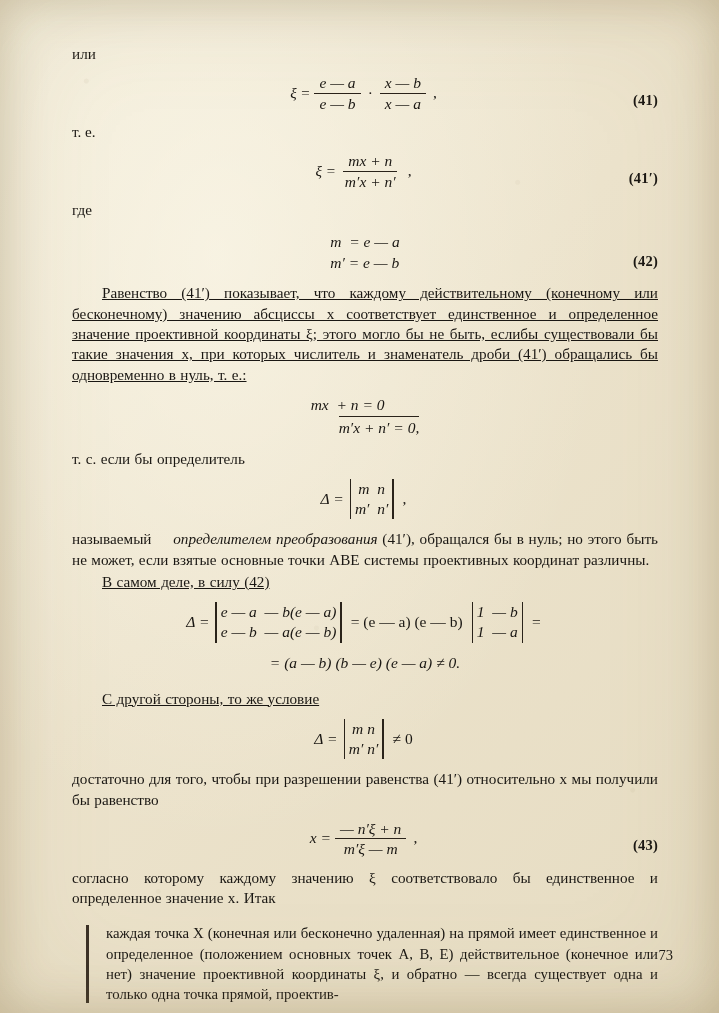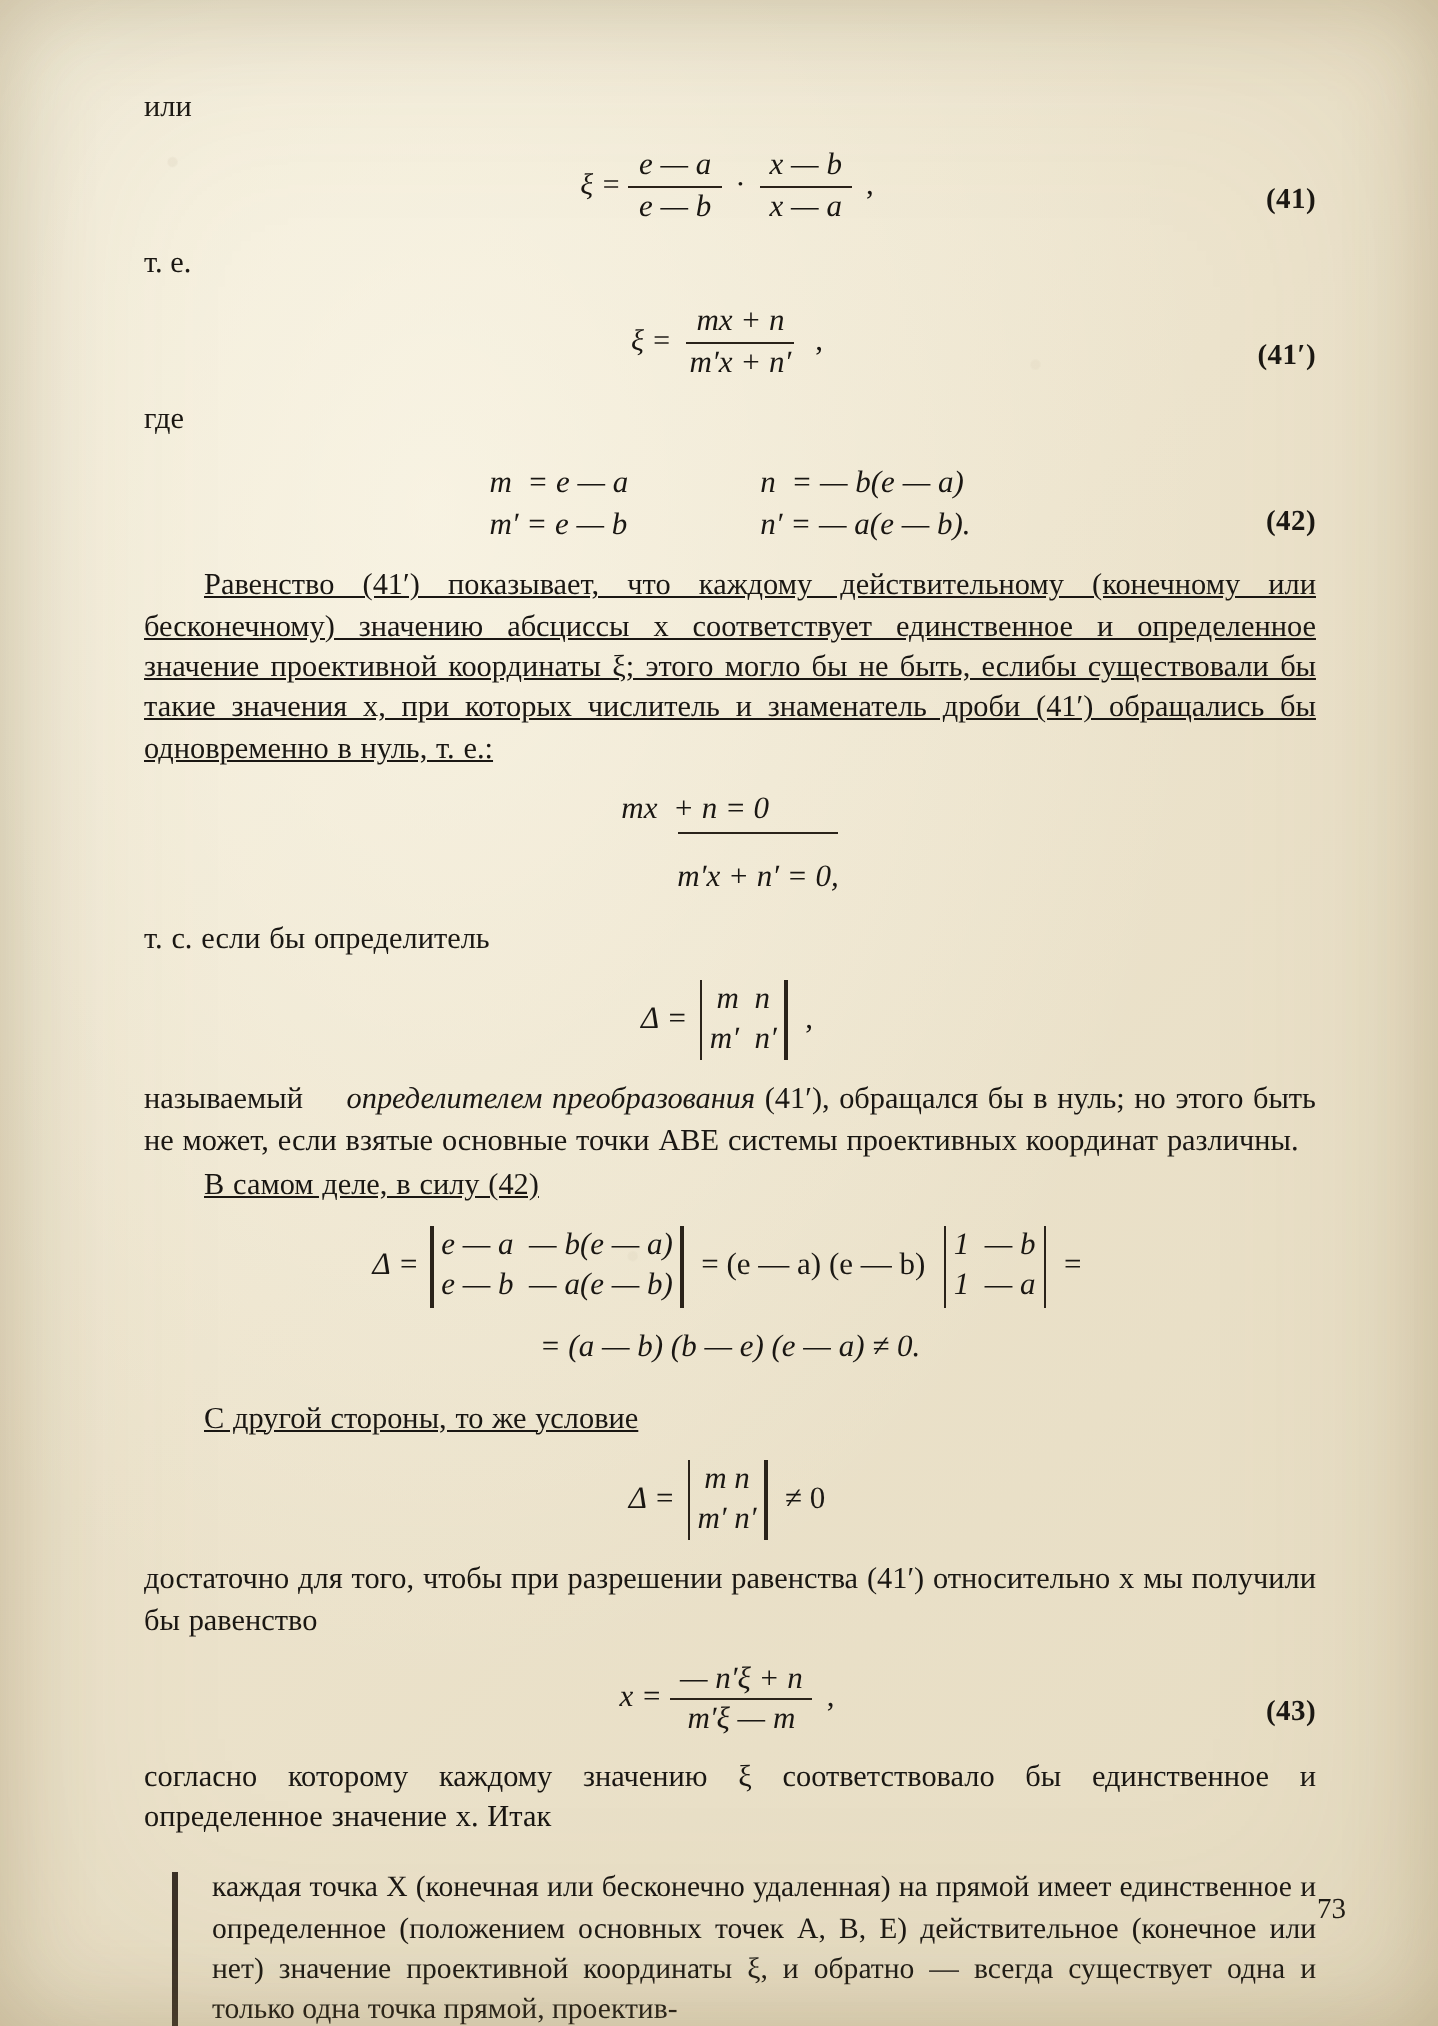--- a/index.html
+++ b/index.html
@@ -124,21 +124,21 @@
   .eq-two-col .col .line {
     white-space: pre;
     line-height: 1.38;
   }
   .sysbox {
     display: inline-block;
     text-align: left;
     font-style: italic;
   }
   .sysbox .l1 { white-space: pre; }
-  .sysbox .l2 { white-space: pre; border-top: 1.1px solid #2a231a; padding-top: 12px; margin-left: 28px; }
+  .sysbox .l2 { white-space: pre; border-top: 1.1px solid #2a231a; padding-top: 1px; margin-left: 28px; }
   .det {
     display: inline-flex;
     align-items: center;
     margin: 0 2px;
   }
   .det .bar {
     width: 1.2px;
     background: #2a231a;
     align-self: stretch;
     margin: 0 4px;
@@ -222,24 +222,20 @@
 
     <p class="word">где</p>
 
     <div class="eq-row">
       <span class="eq-body">
         <span class="eq-two-col">
           <span class="col">
             <div class="line">m  = e — a</div>
             <div class="line">m′ = e — b</div>
           </span>
-          <span class="col">
-            <div class="line">n  = — b(e — a)</div>
-            <div class="line">n′ = — a(e — b).</div>
-          </span>
         </span>
       </span>
       <span class="eq-num">(42)</span>
     </div>
 
     <p class="para indent lead">Равенство (41′) показывает, что каждому действительному (конечному или бесконечному) значению абсциссы x соответствует единственное и определенное значение проективной координаты ξ; этого могло бы не быть, еслибы существовали бы такие значения x, при которых числитель и знаменатель дроби (41′) обращались бы одновременно в нуль, т. е.:</p>
 
     <div class="eq-row">
       <span class="eq-body">
         <span class="sysbox">

